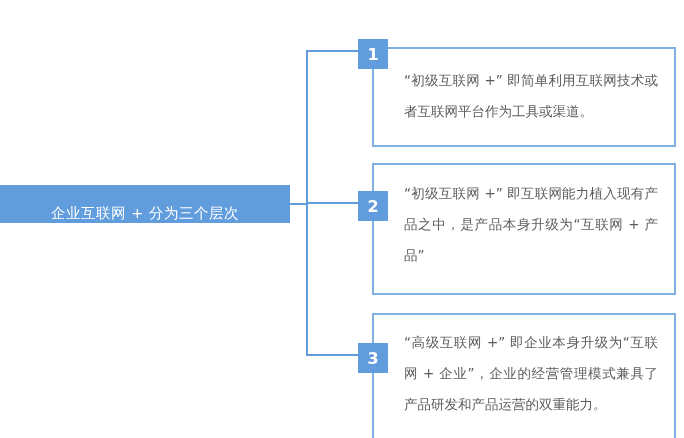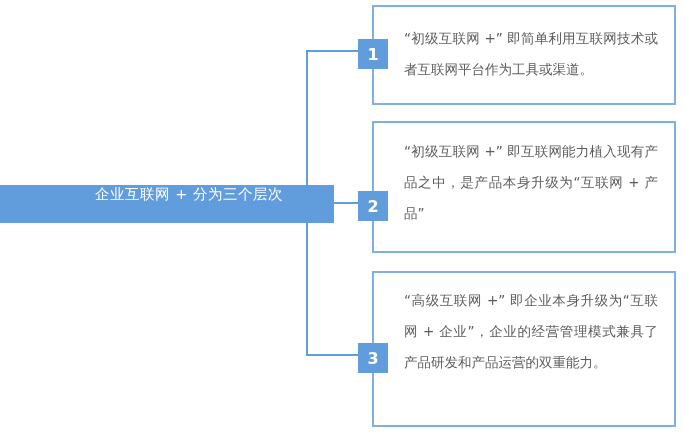--- a/index.html
+++ b/index.html
@@ -18,23 +18,22 @@
 
   
   .root-node {
     position: absolute;
     left: 0px;
     top: 185px;
     width: 290px;
     height: 38px;
     background: #619cdd;
     display: flex;
-    align-items: flex-start;
+    align-items: flex-end;
     justify-content: center;
-    padding-left: 44px;
   }
   .root-label {
     color: #ffffff;
     font-size: 14.5px;
     letter-spacing: 0.5px;
     white-space: nowrap;
   }
 
   
   .line {
@@ -78,20 +77,21 @@
   }
 
   
   .content-box {
     position: absolute;
     left: 372px;
     width: 304px;
     border: 2px solid #7fb0e4;
     background: #ffffff;
     box-sizing: border-box;
+    margin-top: 42px;
   }
   .box-1 { top: 5px;   height: 100px; }
   .box-2 { top: 121px; height: 132px; }
   .box-3 { top: 271px; height: 156px; }
 
   .box-text {
     color: #5c5c5c;
     font-size: 13.5px;
     line-height: 31px;
     padding: 16px 16px 0 30px;

